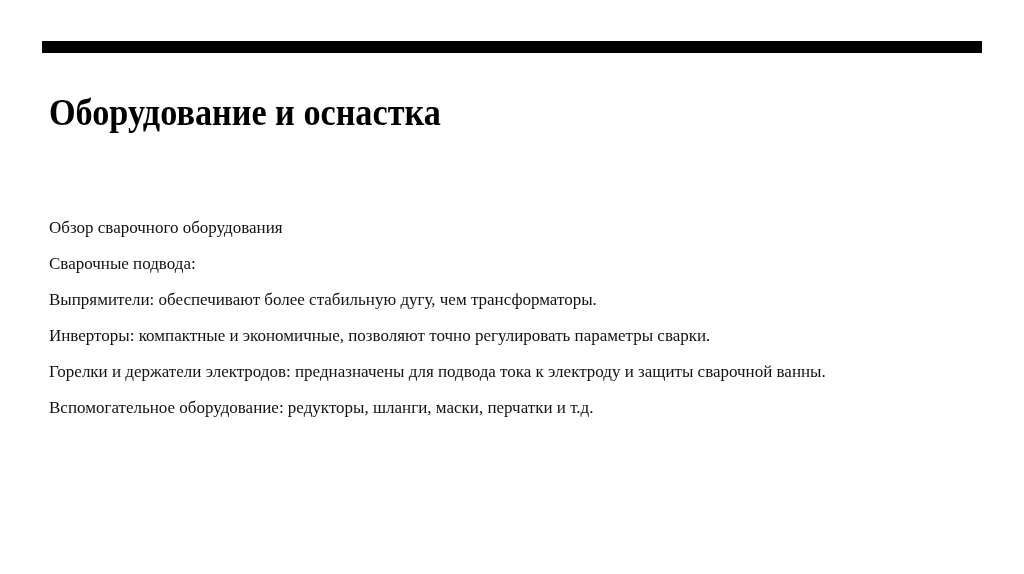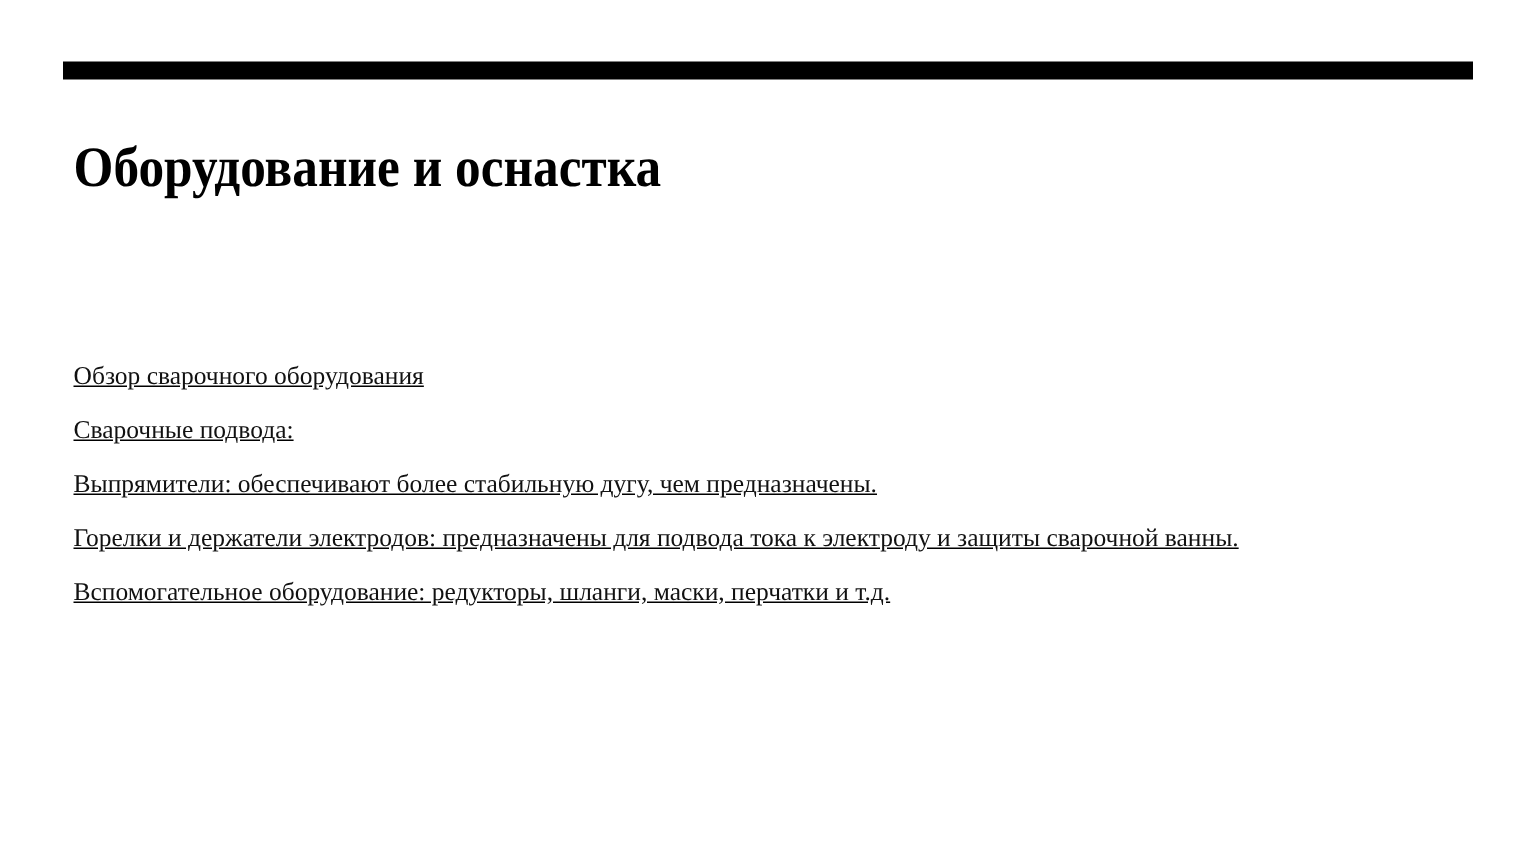--- a/index.html
+++ b/index.html
@@ -1,27 +1,28 @@
 <!DOCTYPE html>
 <html><head>
   <meta charset="utf-8">
   <style>
     html, body { margin: 0; padding: 0; background: #ffffff; }
     body { width: 1024px; height: 574px; position: relative; overflow: hidden; font-family: "Liberation Serif", "DejaVu Serif", serif; color: #000; }
     .top-bar { position: absolute; left: 42px; top: 41px; width: 940px; height: 12px; background: #000; }
     .title { position: absolute; left: 49px; top: 88px; margin: 0; font-size: 38px; font-weight: bold; line-height: 48px; transform: scaleX(0.9); transform-origin: left center; white-space: nowrap; }
-    .body { position: absolute; left: 49px; top: 233px; margin: 0; padding: 0; list-style: none; text-decoration: underline; }
+    .body { position: absolute; left: 49px; top: 210px; margin: 0; padding: 0; list-style: none; }
     .body li { font-size: 17px; line-height: 36px; height: 36px; white-space: nowrap; color: #111; }
   </style>
 </head>
 <body>
 
 <div class="top-bar"></div>
 
 <h1 class="title">Оборудование и оснастка</h1>
 
 <ul class="body">
   <li>Обзор сварочного оборудования</li>
   <li>Сварочные подвода:</li>
-  <li>Выпрямители: обеспечивают более стабильную дугу, чем предназначены.</li>
+  <li>Выпрямители: обеспечивают более стабильную дугу, чем трансформаторы.</li>
+  <li>Инверторы: компактные и экономичные, позволяют точно регулировать параметры сварки.</li>
   <li>Горелки и держатели электродов: предназначены для подвода тока к электроду и защиты сварочной ванны.</li>
   <li>Вспомогательное оборудование: редукторы, шланги, маски, перчатки и т.д.</li>
 </ul>
 
 </body></html>

